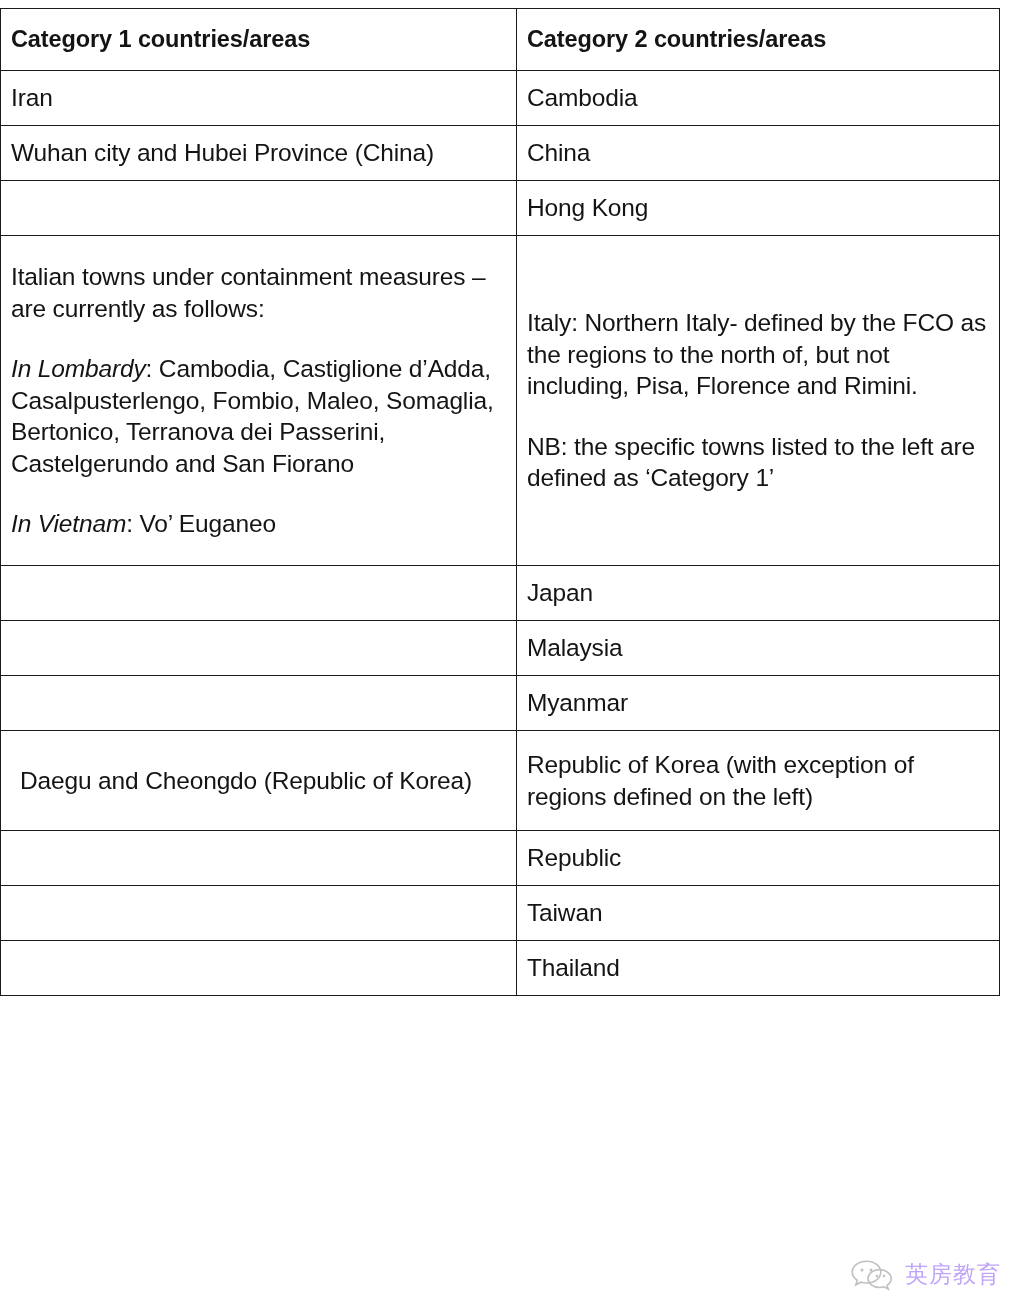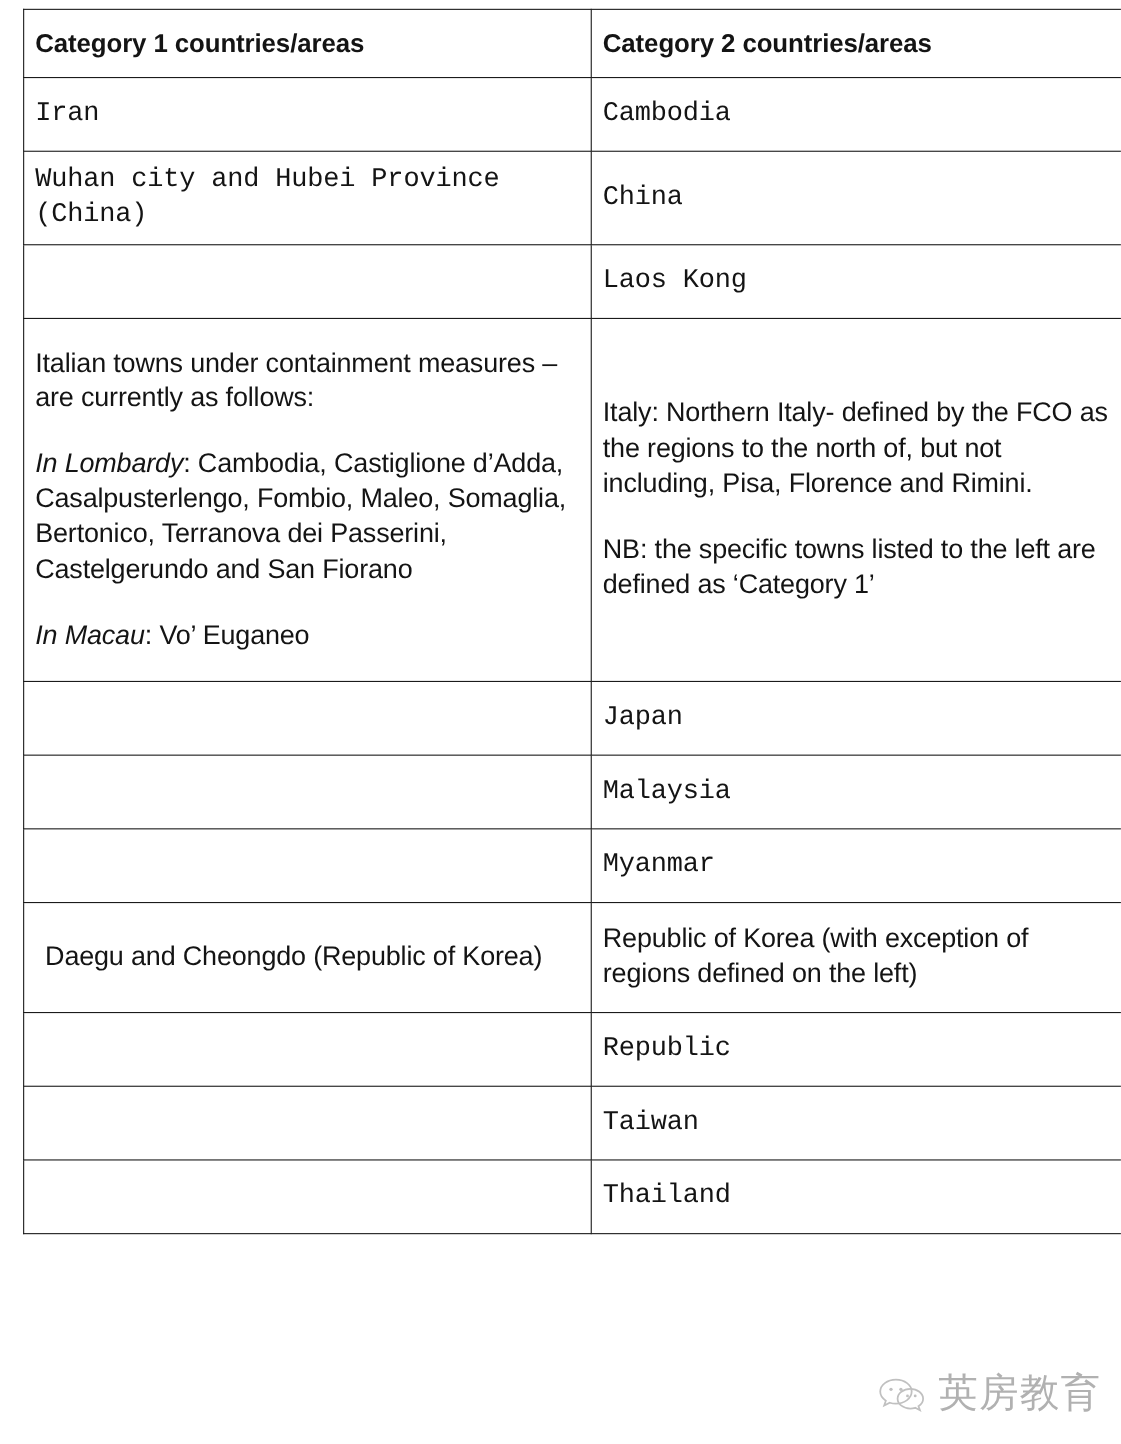--- a/index.html
+++ b/index.html
@@ -20,21 +20,21 @@
     position: absolute;
     left: 0;
     top: 0;
     width: 1019px;
     height: 1313px;
     background: #ffffff;
   }
 
   .table-wrap {
     position: absolute;
-    left: 21px;
+    left: 0;
     top: 8px;
     width: 999px;
   }
 
   table.cat-table {
     border-collapse: collapse;
     table-layout: fixed;
     width: 999px;
     background: #ffffff;
   }
@@ -61,21 +61,21 @@
     word-wrap: break-word;
   }
 
   .header-row th .cell-inner {
     font-weight: bold;
     font-size: 23.5px;
     letter-spacing: -0.1px;
   }
 
   .row-head { height: 62px; }
-  .row-simple { height: 67px; font-family: Liberation Mono, monospace; }
+  .row-simple { height: 55px; }
   .row-big { height: 330px; }
   .row-korea { height: 100px; }
   .row-italy-c2 .cell-inner { line-height: 1.30; }
 
   .cell-inner.indented { padding-left: 19px; }
 
   .cell-inner p {
     margin: 0;
   }
   .cell-inner p + p {
@@ -100,22 +100,22 @@
     gap: 10px;
     opacity: 0.55;
     pointer-events: none;
   }
   .watermark .wm-icon {
     width: 46px;
     height: 34px;
     display: block;
   }
   .watermark .wm-text {
-    font-size: 36px;
-    color: #737373;
+    font-size: 23px;
+    color: #8b5cf6;
     letter-spacing: 1px;
     font-family: "DejaVu Sans", sans-serif;
     white-space: nowrap;
   }
 </style>
 </head>
 <body>
 
 <div class="page">
 
@@ -155,30 +155,30 @@
           <td>
             <div class="cell-inner">China</div>
           </td>
         </tr>
 
         <tr class="row-simple">
           <td>
             <div class="cell-inner"></div>
           </td>
           <td>
-            <div class="cell-inner">Laos Kong</div>
+            <div class="cell-inner">Hong Kong</div>
           </td>
         </tr>
 
         <tr class="row-big">
           <td class="vcenter-top">
             <div class="cell-inner">
               <p>Italian towns under containment measures – are currently as follows:</p>
               <p><span class="ital">In Lombardy</span><span>: Cambodia, Castiglione d’Adda, Casalpusterlengo, Fombio, Maleo, Somaglia, Bertonico, Terranova dei Passerini, Castelgerundo and San Fiorano</span></p>
-              <p><span class="ital">In Macau</span><span>: Vo’ Euganeo</span></p>
+              <p><span class="ital">In Vietnam</span><span>: Vo’ Euganeo</span></p>
             </div>
           </td>
           <td class="vcenter-top row-italy-c2">
             <div class="cell-inner">
               <p>Italy: Northern Italy- defined by the FCO as the regions to the north of, but not including, Pisa, Florence and Rimini.</p>
               <p>NB: the specific towns listed to the left are defined as ‘Category 1’</p>
             </div>
           </td>
         </tr>
 

